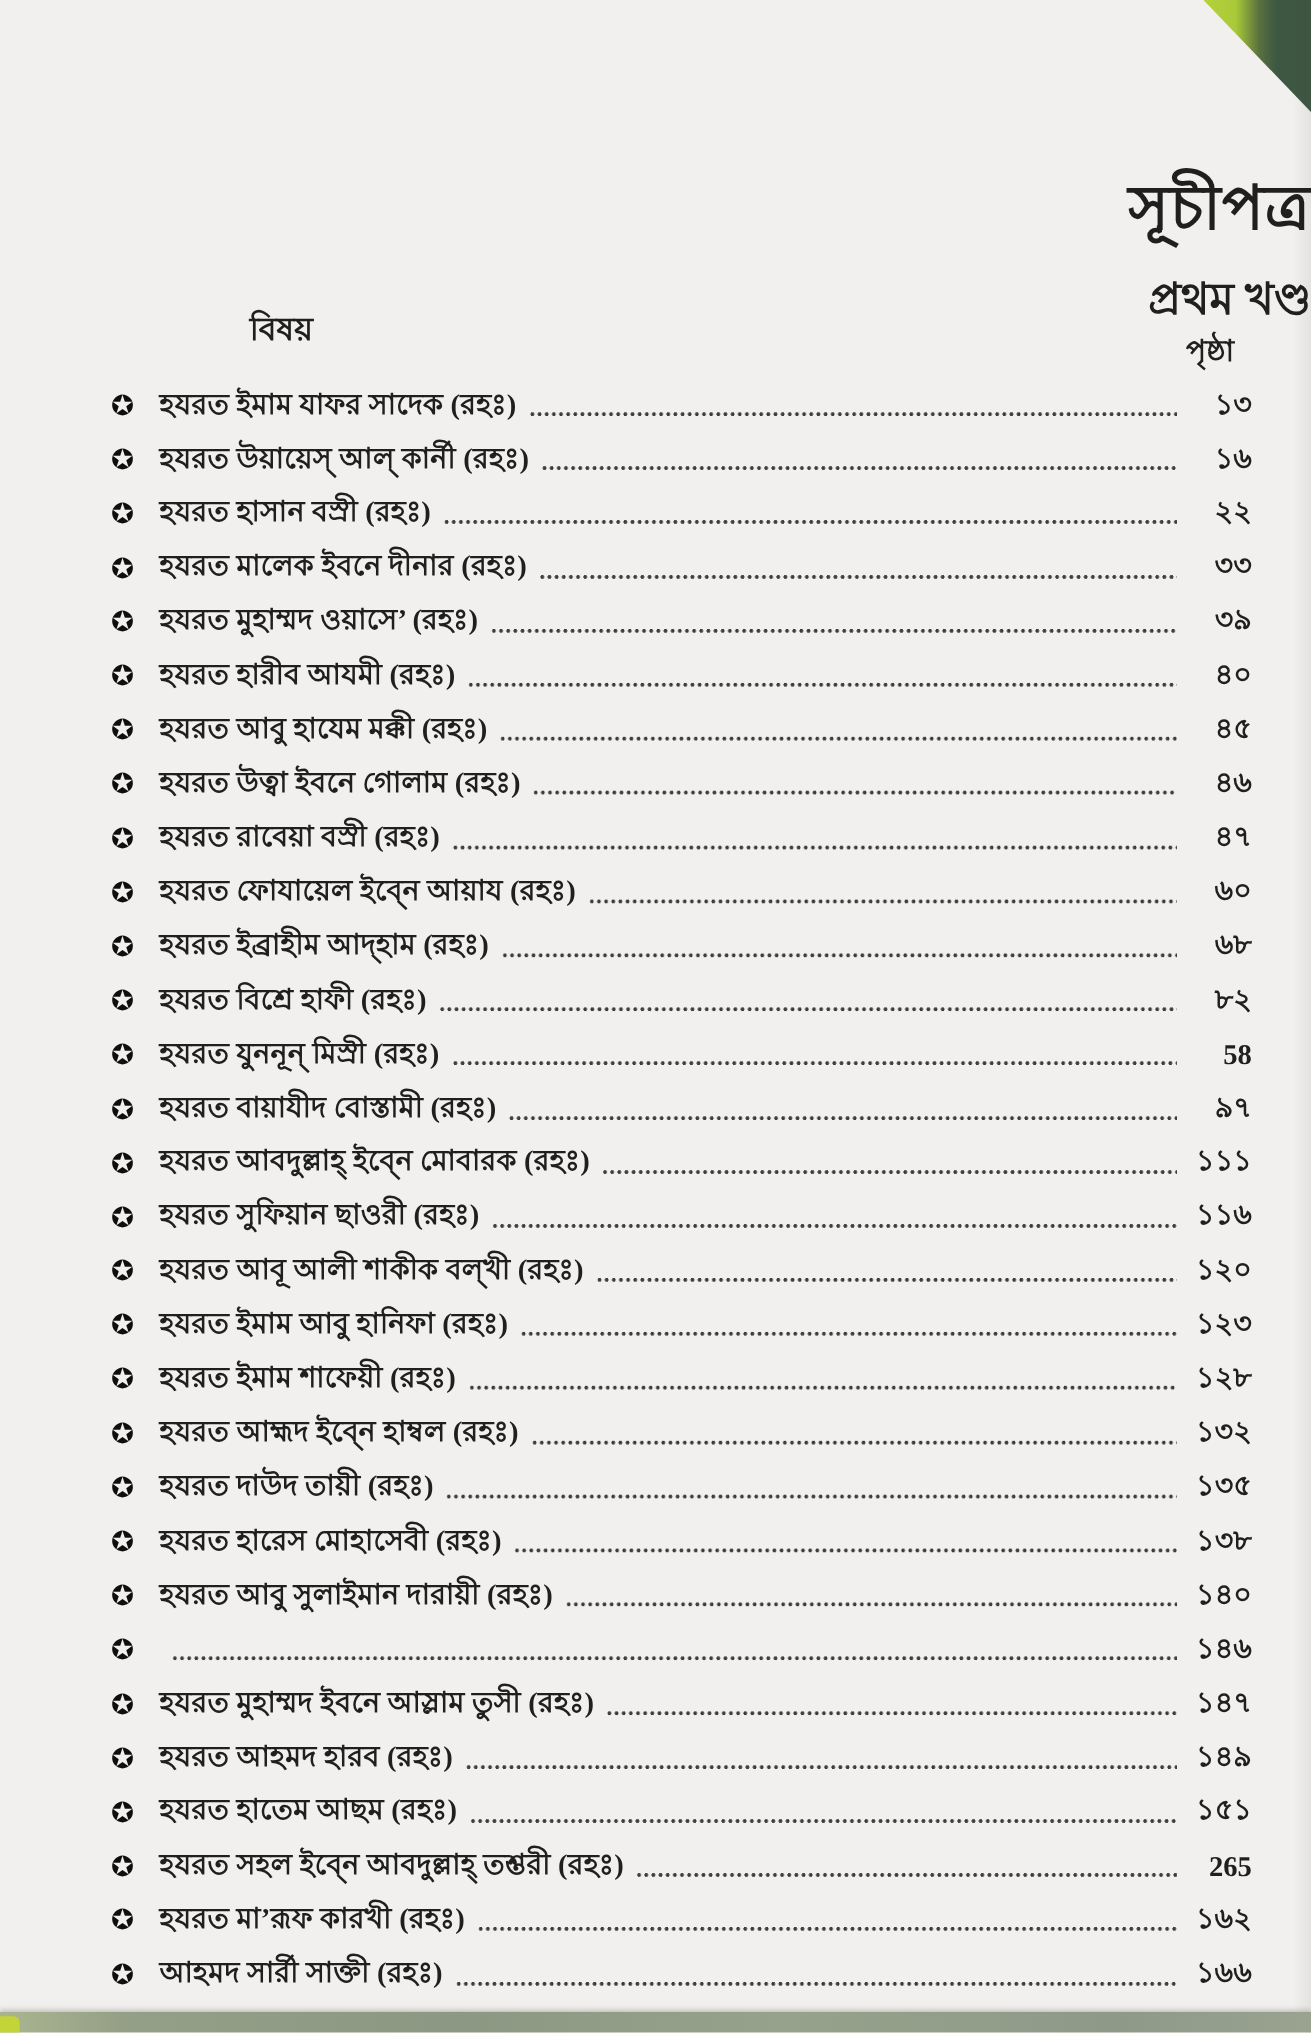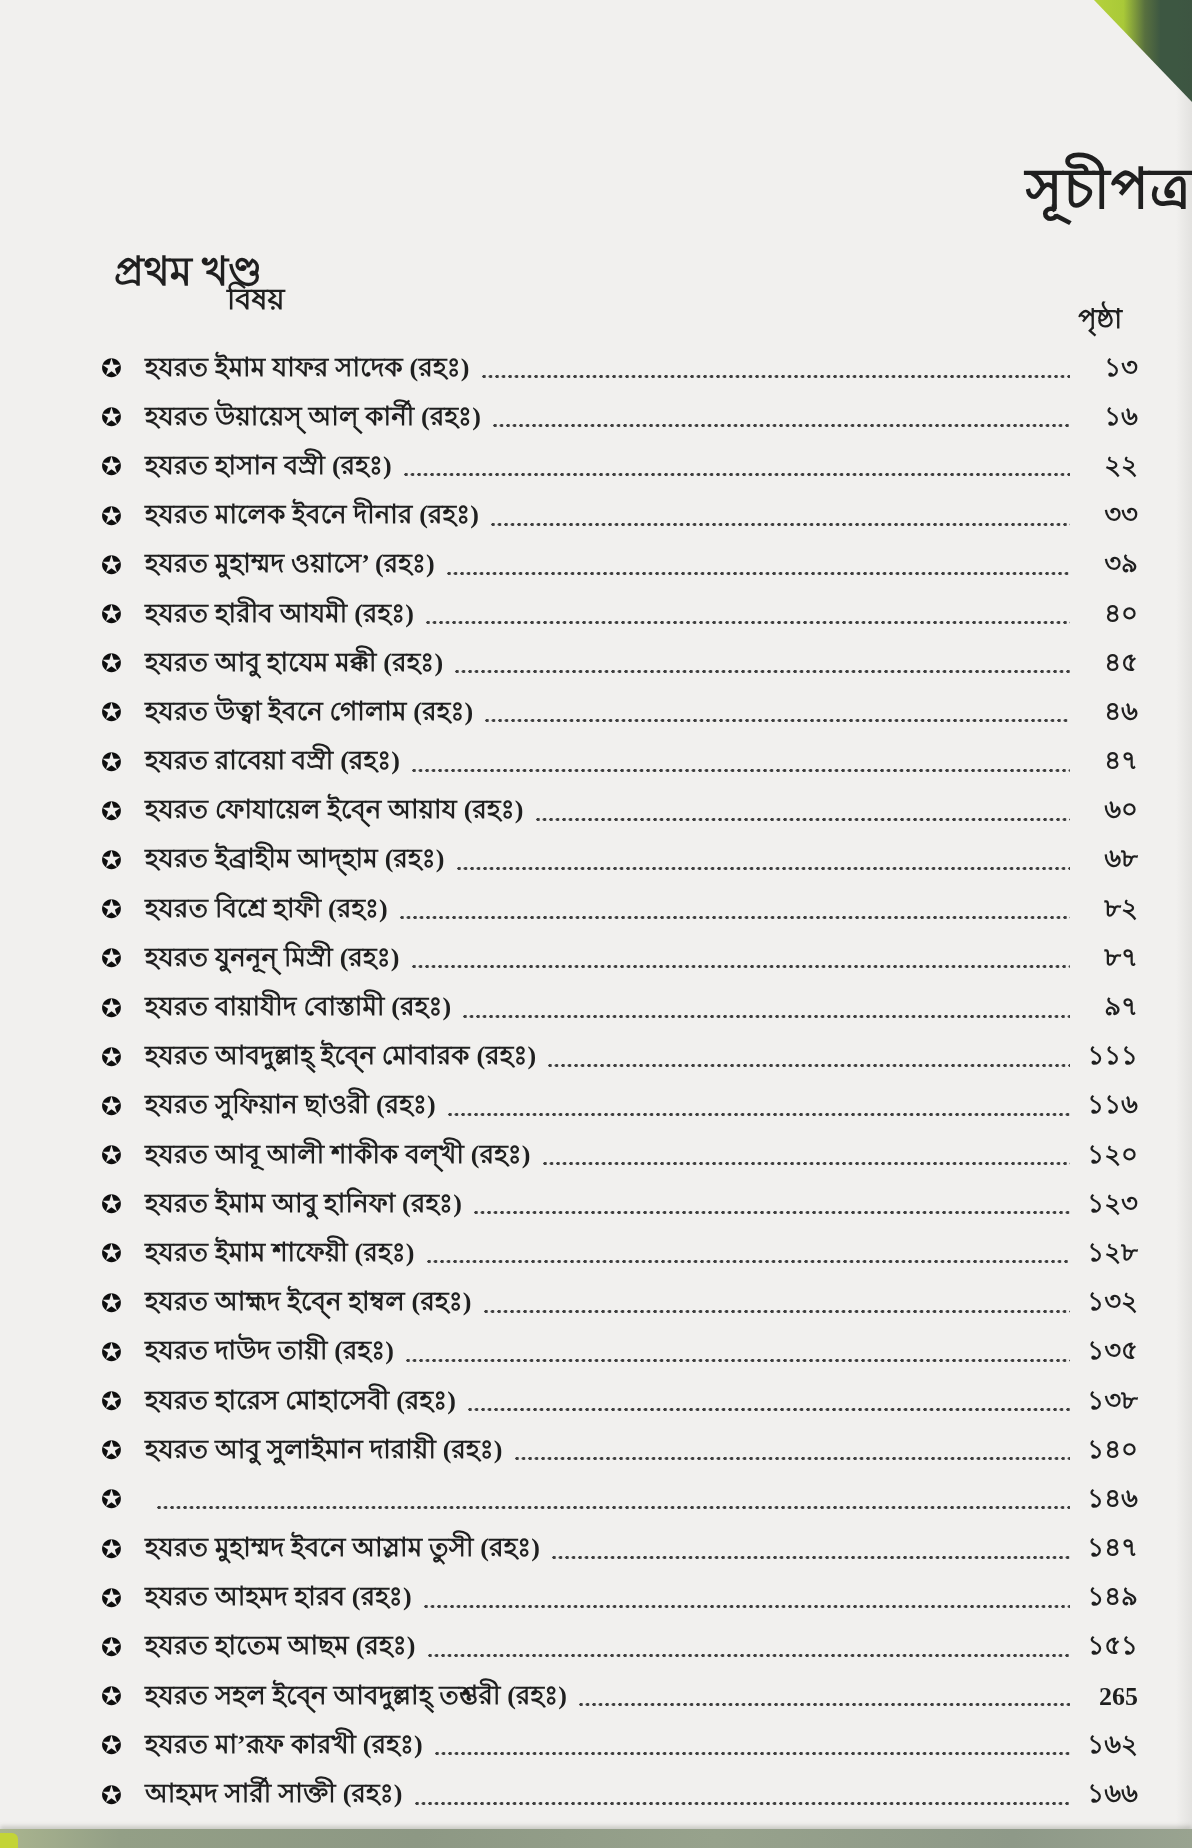--- a/index.html
+++ b/index.html
@@ -49,22 +49,22 @@
     padding-left: 115px;
     text-align: right;
     font-size: 56px;
     font-weight: 700;
     letter-spacing: 1px;
   }
   .doc-subtitle {
     position: absolute;
     top: 240px; left: 0; width: 100%;
     box-sizing: border-box;
-    padding-left: 114px;
-    text-align: left;
+    padding-left: 52px;
+    text-align: right;
     font-size: 40px;
     font-weight: 700;
   }
   .col-subject {
     position: absolute;
     top: 276px; left: 227px;
     font-size: 29px;
     font-weight: 700;
   }
   .col-page {
@@ -212,21 +212,21 @@
     <span class="bullet">✪</span>
     <span class="entry-name">হযরত বিশ্রে হাফী (রহঃ)</span>
     <span class="leader"></span>
     <span class="entry-page">৮২</span>
   </div>
 
   <div class="toc-row">
     <span class="bullet">✪</span>
     <span class="entry-name">হযরত যুননূন্ মিস্রী (রহঃ)</span>
     <span class="leader"></span>
-    <span class="entry-page">৮৭</span>
+    <span class="entry-page">58</span>
   </div>
 
   <div class="toc-row">
     <span class="bullet">✪</span>
     <span class="entry-name">হযরত বায়াযীদ বোস্তামী (রহঃ)</span>
     <span class="leader"></span>
     <span class="entry-page">৯৭</span>
   </div>
 
   <div class="toc-row">

